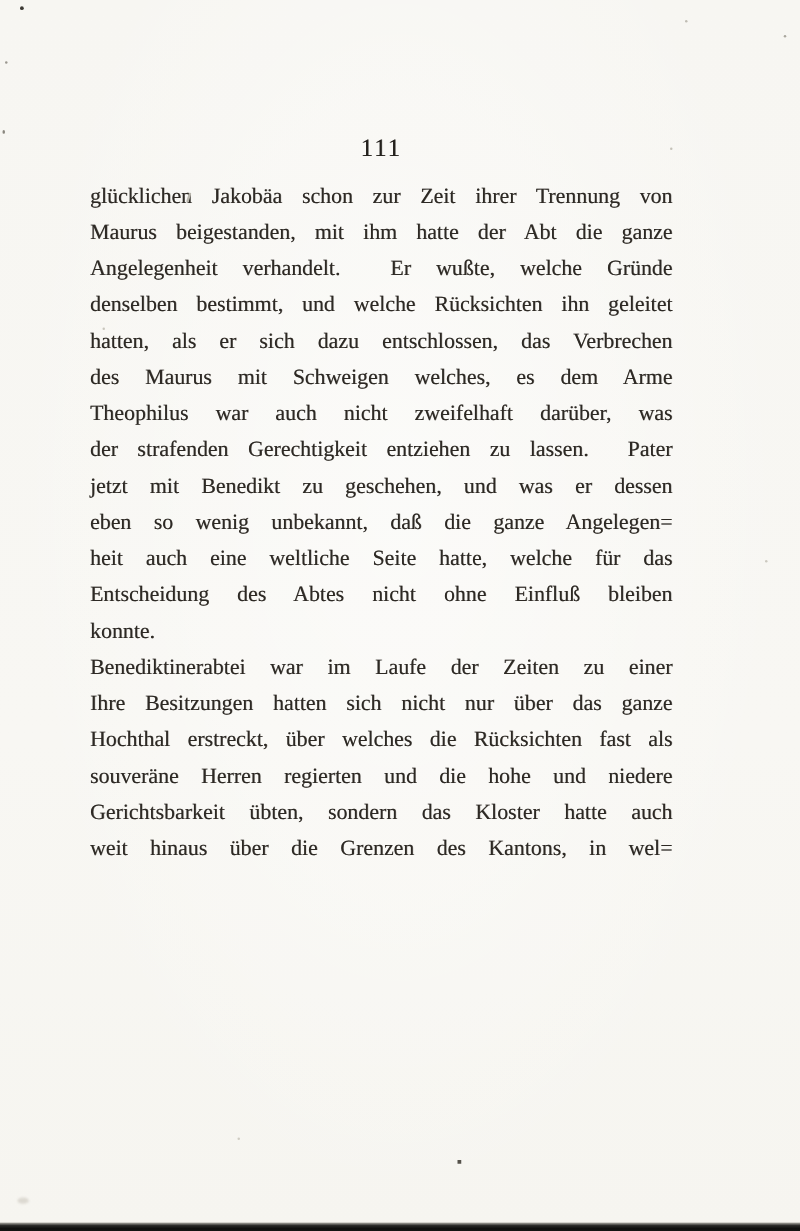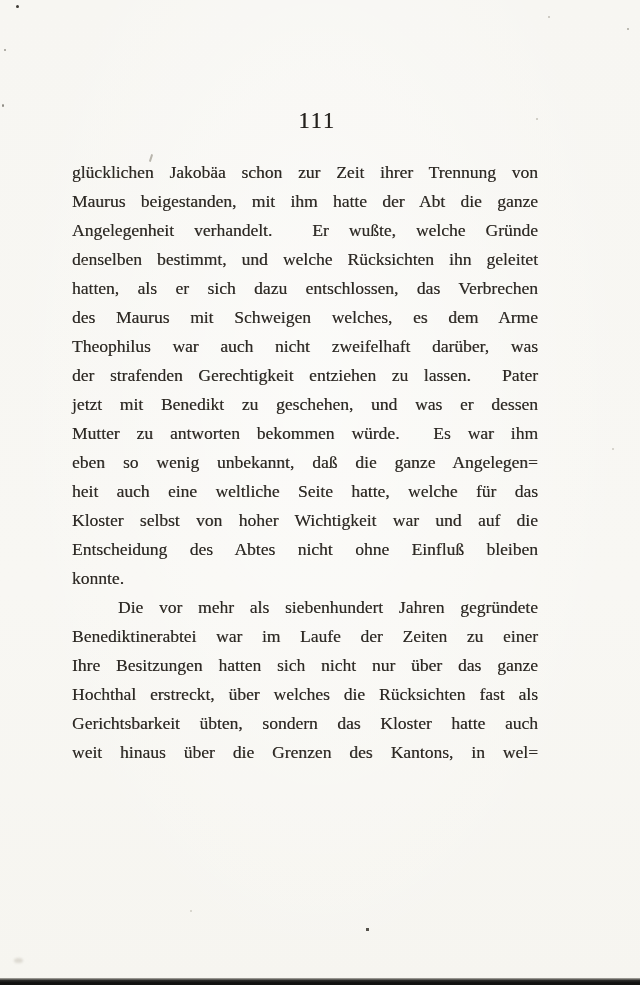--- a/index.html
+++ b/index.html
@@ -16,33 +16,33 @@
   }
   .scan-page {
     position: absolute;
     inset: 0;
     background:
       radial-gradient(ellipse at 50% 40%, rgba(255,255,255,0.5), rgba(0,0,0,0) 70%),
       linear-gradient(180deg, #f7f6f2 0%, #f8f7f3 60%, #f6f5f0 100%);
   }
   .page-number {
     position: absolute;
-    left: 84px;
+    left: 72px;
     top: 108px;
     width: 466px;
     text-align: center;
-    font-size: 23px;
+    font-size: 20px;
     letter-spacing: 1.5px;
     color: #24211d;
     text-shadow: 0.3px 0 0 rgba(36,33,29,0.6);
   }
   .text-block {
     position: absolute;
     left: 72px;
-    top: 158px;
+    top: 142px;
     width: 466px;
     color: #2d2924;
     font-size: 17.5px;
     line-height: 29px;
     text-shadow: 0.35px 0 0 rgba(45,41,36,0.55);
     font-family: Liberation Serif, serif;
   }
   .text-block p {
     margin: 0;
     padding: 0;
@@ -97,33 +97,31 @@
       </p>
       <div class="line">glücklichen Jakobäa schon zur Zeit ihrer Trennung von</div>
       <div class="line">Maurus beigestanden, mit ihm hatte der Abt die ganze</div>
       <div class="line">Angelegenheit verhandelt.&nbsp; Er wußte, welche Gründe</div>
       <div class="line">denselben bestimmt, und welche Rücksichten ihn geleitet</div>
       <div class="line">hatten, als er sich dazu entschlossen, das Verbrechen</div>
       <div class="line">des Maurus mit Schweigen welches, es dem Arme</div>
       <div class="line">Theophilus war auch nicht zweifelhaft darüber, was</div>
       <div class="line">der strafenden Gerechtigkeit entziehen zu lassen.&nbsp; Pater</div>
       <div class="line">jetzt mit Benedikt zu geschehen, und was er dessen</div>
-      <div class="line">Mutter zu antworten bekommen würde.&nbsp; Es war ihm</div>
       <div class="line">eben so wenig unbekannt, daß die ganze Angelegen=</div>
       <div class="line">heit auch eine weltliche Seite hatte, welche für das</div>
-      <div class="line">Kloster selbst von hoher Wichtigkeit war und auf die</div>
       <div class="line">Entscheidung des Abtes nicht ohne Einfluß bleiben</div>
       <div class="line short">konnte.</div>
     <p></p>
     <p>
       </p>
-      <div class="line indent">Die vor mehr als siebenhundert Jahren gegründete</div>
       <div class="line">Benediktinerabtei war im Laufe der Zeiten zu einer</div>
       <div class="line">Ihre Besitzungen hatten sich nicht nur über das ganze</div>
       <div class="line">Hochthal erstreckt, über welches die Rücksichten fast als</div>
+      <div class="line">souveräne Herren regierten und die hohe und niedere</div>
       <div class="line">Gerichtsbarkeit übten, sondern das Kloster hatte auch</div>
       <div class="line">weit hinaus über die Grenzen des Kantons, in wel=</div>
     <p></p>
   </div>
 
   <span class="speck sp1"></span>
   <span class="speck sp2"></span>
   <span class="speck sp3"></span>
   <span class="speck sp4"></span>
   <span class="speck sp5"></span>

